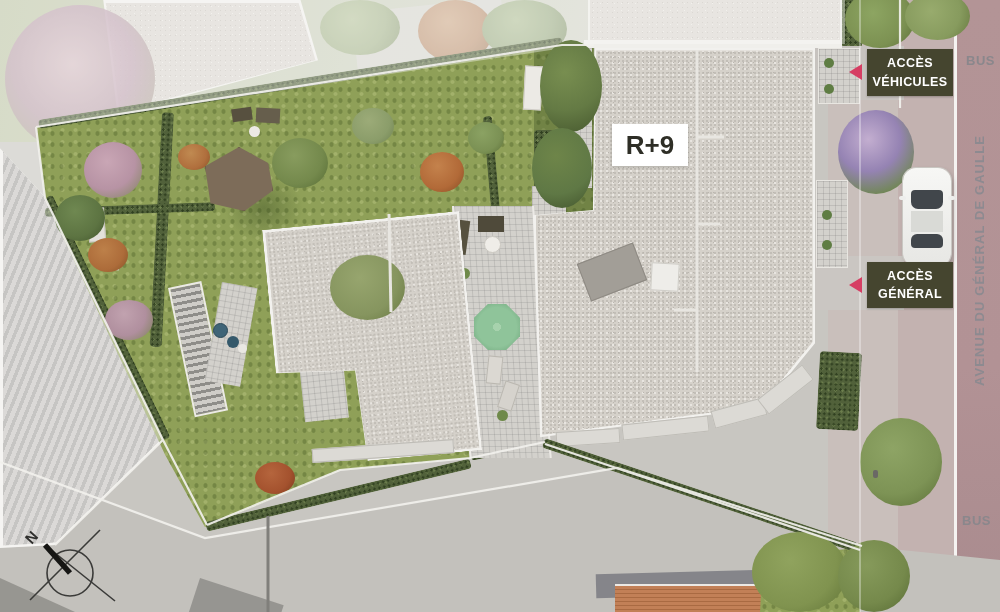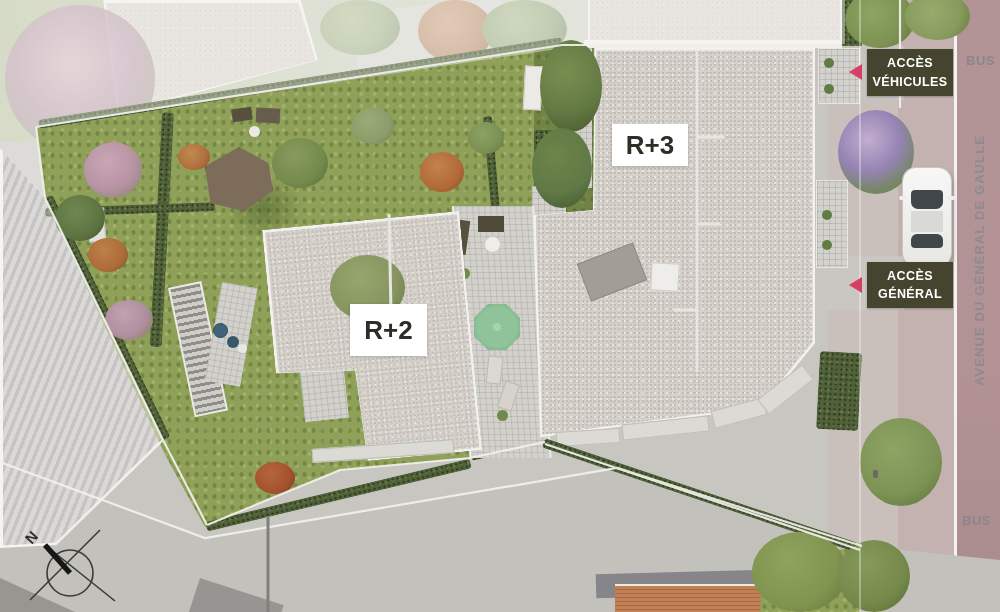--- a/index.html
+++ b/index.html
@@ -232,24 +232,21 @@
 
   <svg class="abs" width="110" height="95" viewBox="0 0 110 95" style="left:18px;top:522px;">
     <line x1="27" y1="23" x2="97" y2="79" stroke="#3a3a38" stroke-width="1.6"></line>
     <line x1="12" y1="78" x2="82" y2="8" stroke="#3a3a38" stroke-width="1.6"></line>
     <circle cx="52" cy="51" r="23" fill="none" stroke="#3a3a38" stroke-width="1.6"></circle>
     <line x1="27" y1="23" x2="52" y2="51" stroke="#161614" stroke-width="5.5"></line>
     <text x="8" y="22" transform="rotate(-48 12 16)" style="font:bold 15px 'Liberation Sans',sans-serif;fill:#2f2f2d;">N</text>
   </svg>
 
   <div class="abs bldg-label" style="left:612px;top:124px;width:76px;height:42px;">
-    <span>R+3</span>
-  </div>
-  <div class="abs bldg-label" style="left:350px;top:304px;width:77px;height:52px;">
-    <span>R+2</span>
+    <span>R+9</span>
   </div>
 
   <div class="abs tri-left" style="left:849px;top:64px;"></div>
   <div class="abs access-label" style="left:867px;top:49px;width:86px;height:47px;">
     <span>ACCÈS</span>
     <span>VÉHICULES</span>
   </div>
 
   <div class="abs tri-left" style="left:849px;top:277px;"></div>
   <div class="abs access-label" style="left:867px;top:262px;width:86px;height:46px;">

